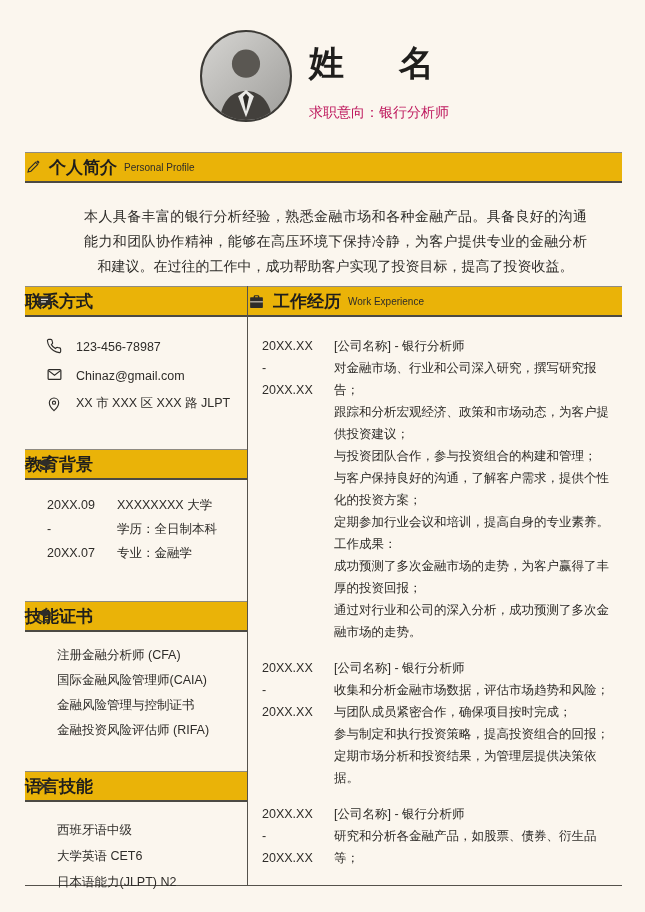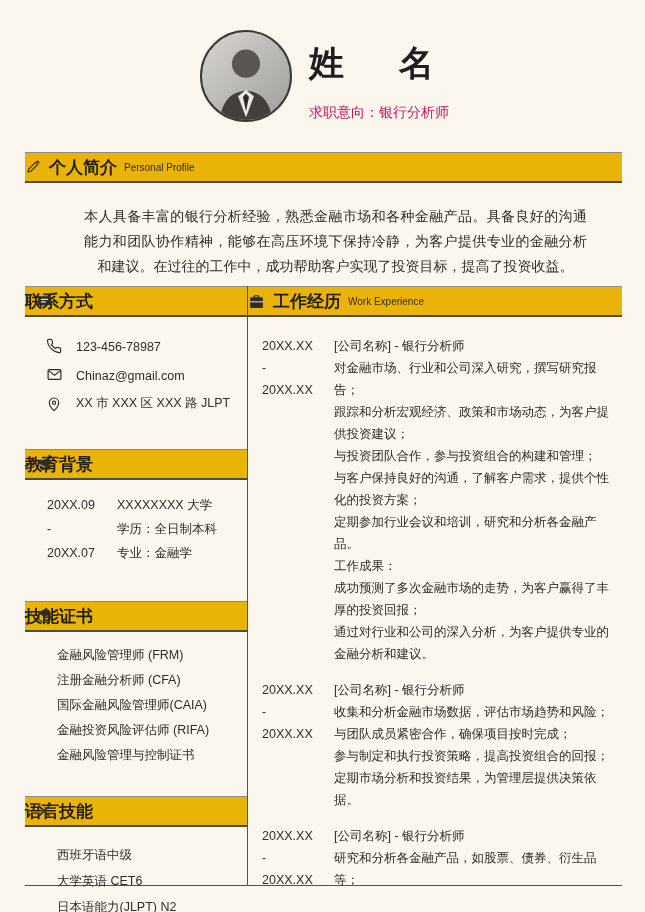--- a/index.html
+++ b/index.html
@@ -165,25 +165,24 @@
           <svg class="icon-svg" width="17" height="17" viewBox="0 0 24 24">
             <path d="M12 2.5 20 7v9.5L12 21 4 16.5V7z" fill="none" stroke="#2e2c29" stroke-width="1.6"></path>
             <path d="M4 7l8 4.5L20 7M12 11.5V21" fill="none" stroke="#2e2c29" stroke-width="1.6"></path>
             <path d="M12 2.5 20 7l-8 4.5L4 7z" fill="#2e2c29"></path>
           </svg>
         </span>
         <span>技能证书</span>
       </div>
 
       <div class="plain-list">
-          <div>金融风险管理师 (FRM)</div>
           <div>注册金融分析师 (CFA)</div>
           <div>国际金融风险管理师(CAIA)</div>
+          <div>金融风险管理与控制证书</div>
           <div>金融投资风险评估师 (RIFA)</div>
-          <div>金融风险管理与控制证书</div>
         </div>
 
       <div class="band left-band lang-band">
         <span class="b-icon">
           <svg class="icon-svg" width="16" height="16" viewBox="0 0 24 24">
             <path d="M5 5l14 14M19 5 5 19" fill="none" stroke="#2e2c29" stroke-width="2.6" stroke-linecap="round"></path>
             <path d="M3.2 3.2l3.4 1.1-1.1 2.3-2.3-3.4z" fill="#2e2c29"></path>
           </svg>
         </span>
         <span>语言技能</span>
@@ -215,24 +214,24 @@
             <div>-</div>
             <div>20XX.XX</div>
           </div>
         <div class="exp-body">
           <div class="exp-role">[公司名称] - 银行分析师</div>
           <div>
               <div>对金融市场、行业和公司深入研究，撰写研究报告；</div>
               <div>跟踪和分析宏观经济、政策和市场动态，为客户提供投资建议；</div>
               <div>与投资团队合作，参与投资组合的构建和管理；</div>
               <div>与客户保持良好的沟通，了解客户需求，提供个性化的投资方案；</div>
-              <div>定期参加行业会议和培训，研究和分析各金融产品。</div>
+              <div>定期参加行业会议和培训，提高自身的专业素养。</div>
               <div>工作成果：</div>
               <div>成功预测了多次金融市场的走势，为客户赢得了丰厚的投资回报；</div>
-              <div>通过对行业和公司的深入分析，为客户提供专业的金融分析和建议。</div>
+              <div>通过对行业和公司的深入分析，成功预测了多次金融市场的走势。</div>
             </div>
         </div>
       </div>
 
       <div class="exp-entry">
         <div class="exp-dates">
             <div>20XX.XX</div>
             <div>-</div>
             <div>20XX.XX</div>
           </div>

